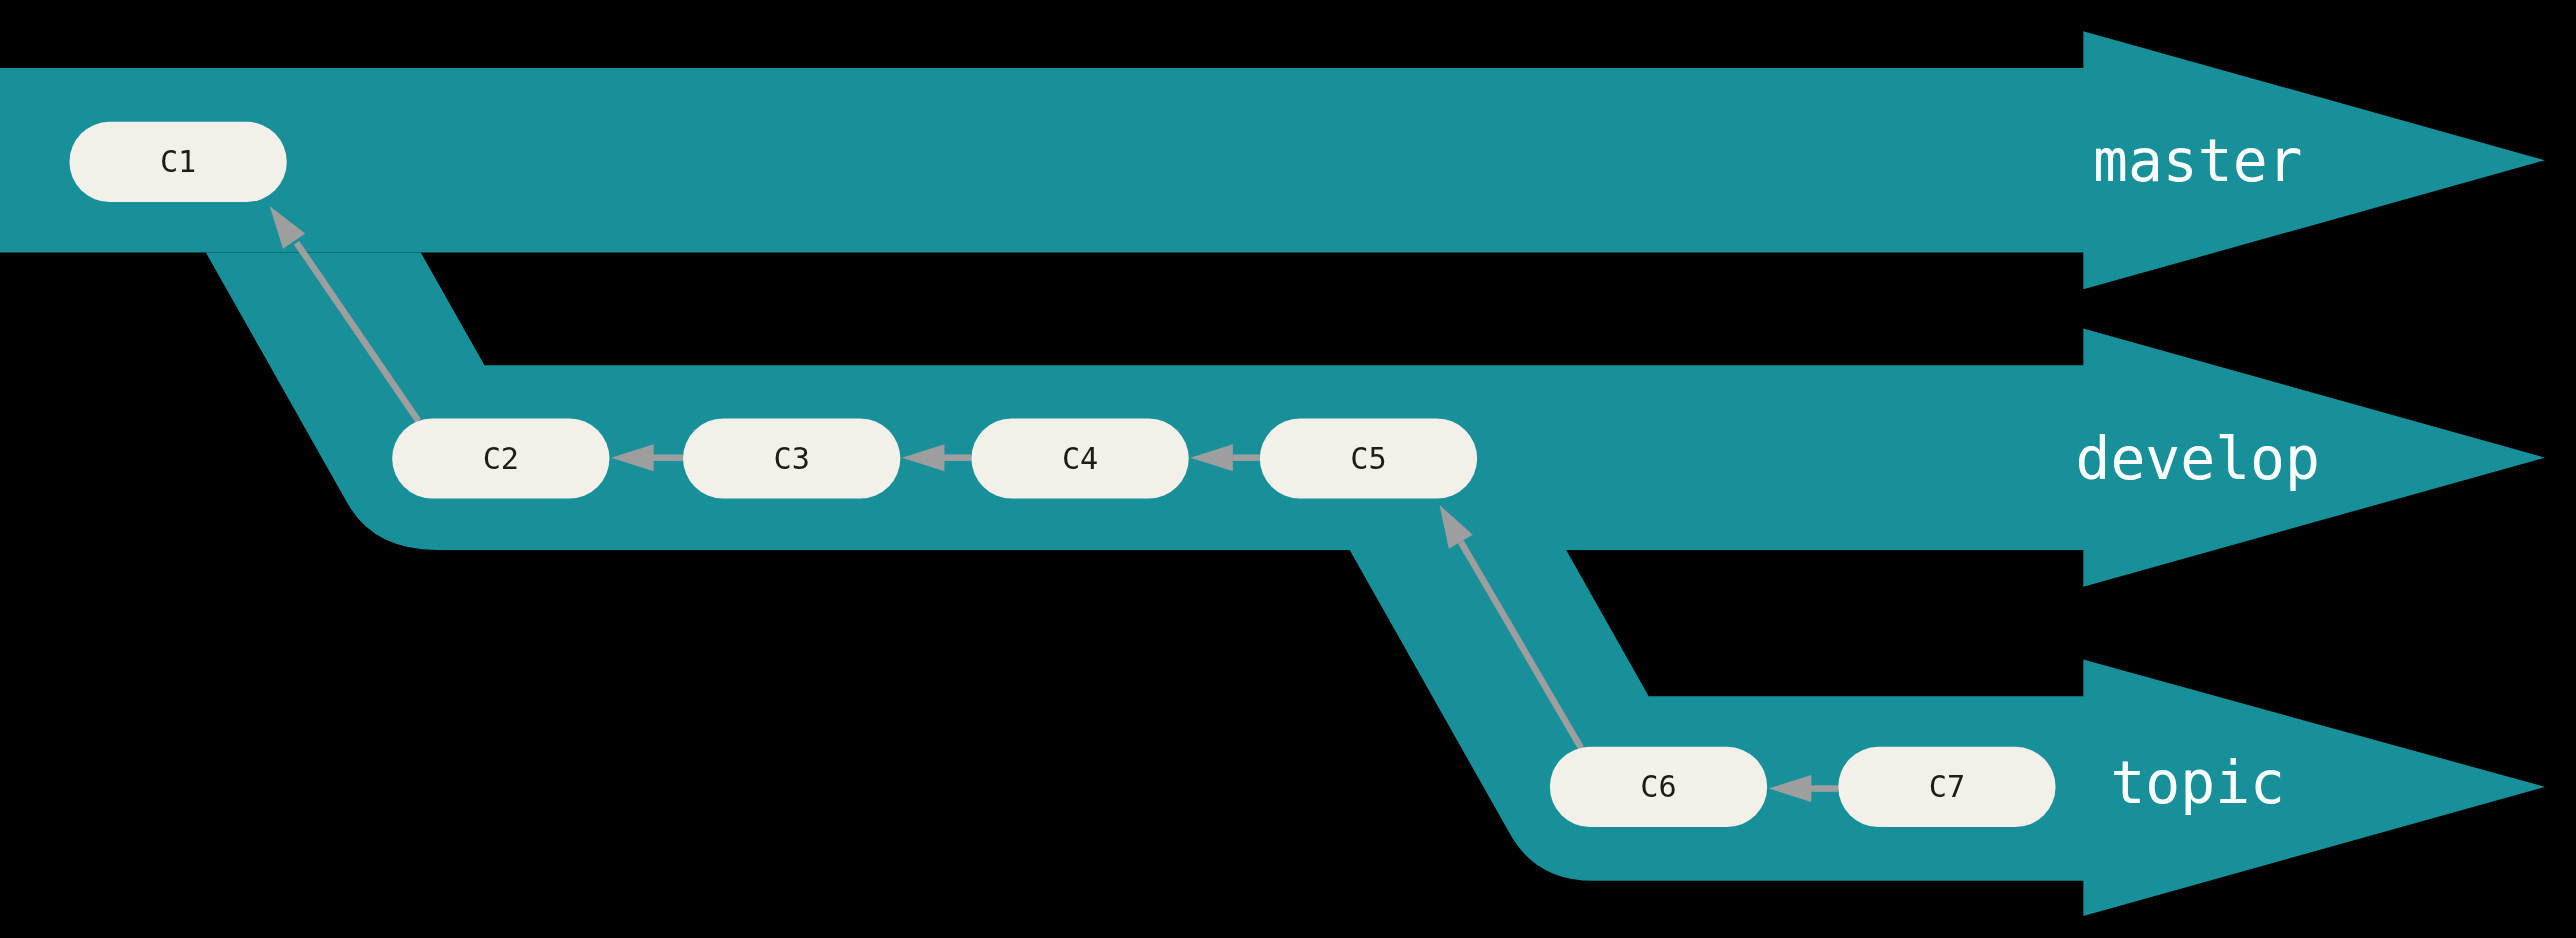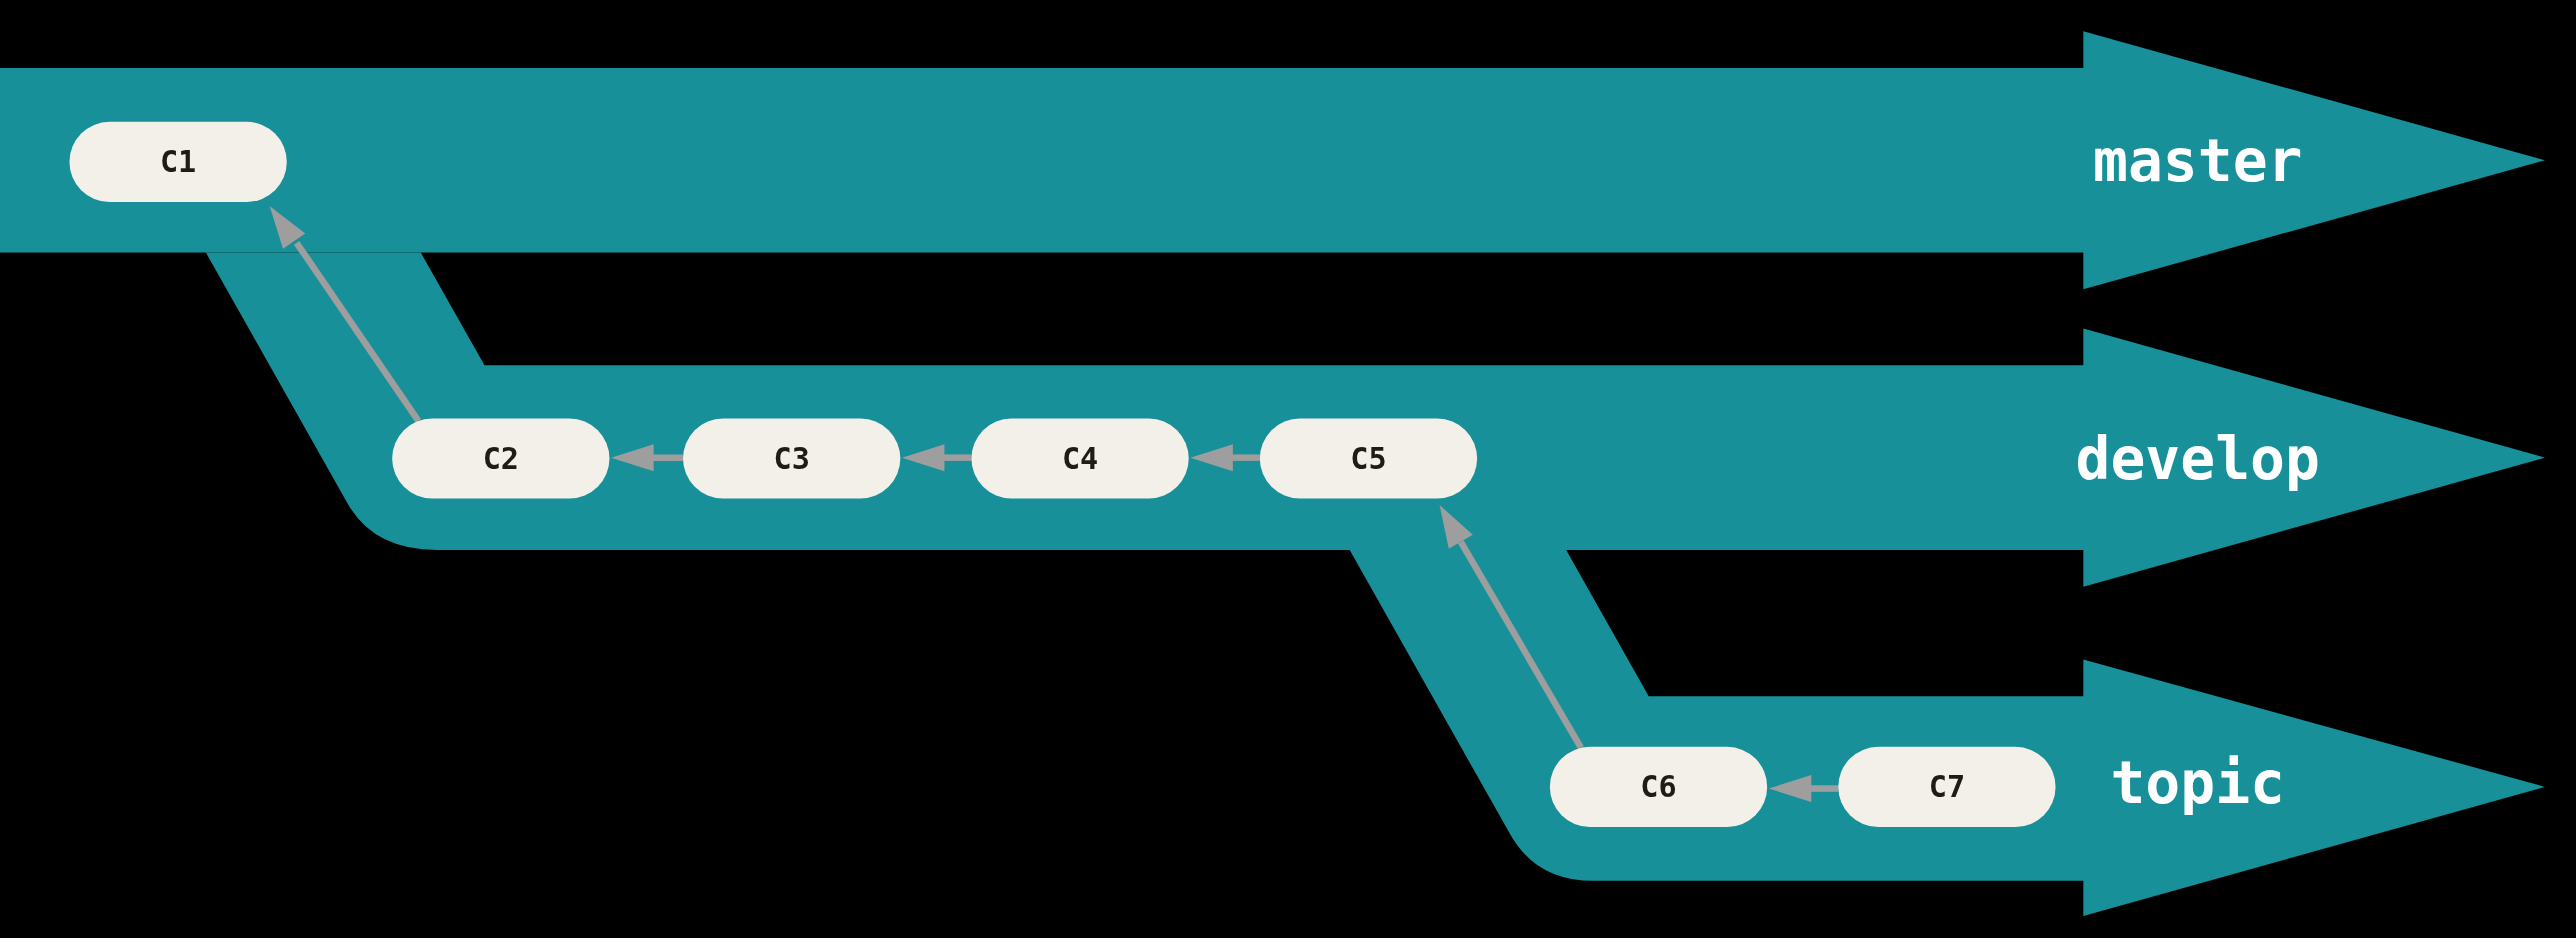--- a/index.html
+++ b/index.html
@@ -14,21 +14,20 @@
     margin: 0;
     padding: 0;
     background: var(--background);
   }
   .stage {
     position: relative;
     width: 2576px;
     height: 939px;
     background: var(--background);
     overflow: hidden;
-    font-weight: bold;
   }
   .diagram-svg { display: block; width: 2576px; height: 939px; }
   .band { fill: var(--branch-fill); stroke: none; }
   .edge-line { stroke: var(--arrow); stroke-width: 8; fill: none; }
   .edge-head { fill: var(--arrow); stroke: none; }
   .node-rect { fill: var(--node-fill); stroke: none; }
   .node-label {
     font-family: "DejaVu Sans Mono", "Liberation Mono", monospace;
     font-size: 37px;
     fill: var(--node-text);

